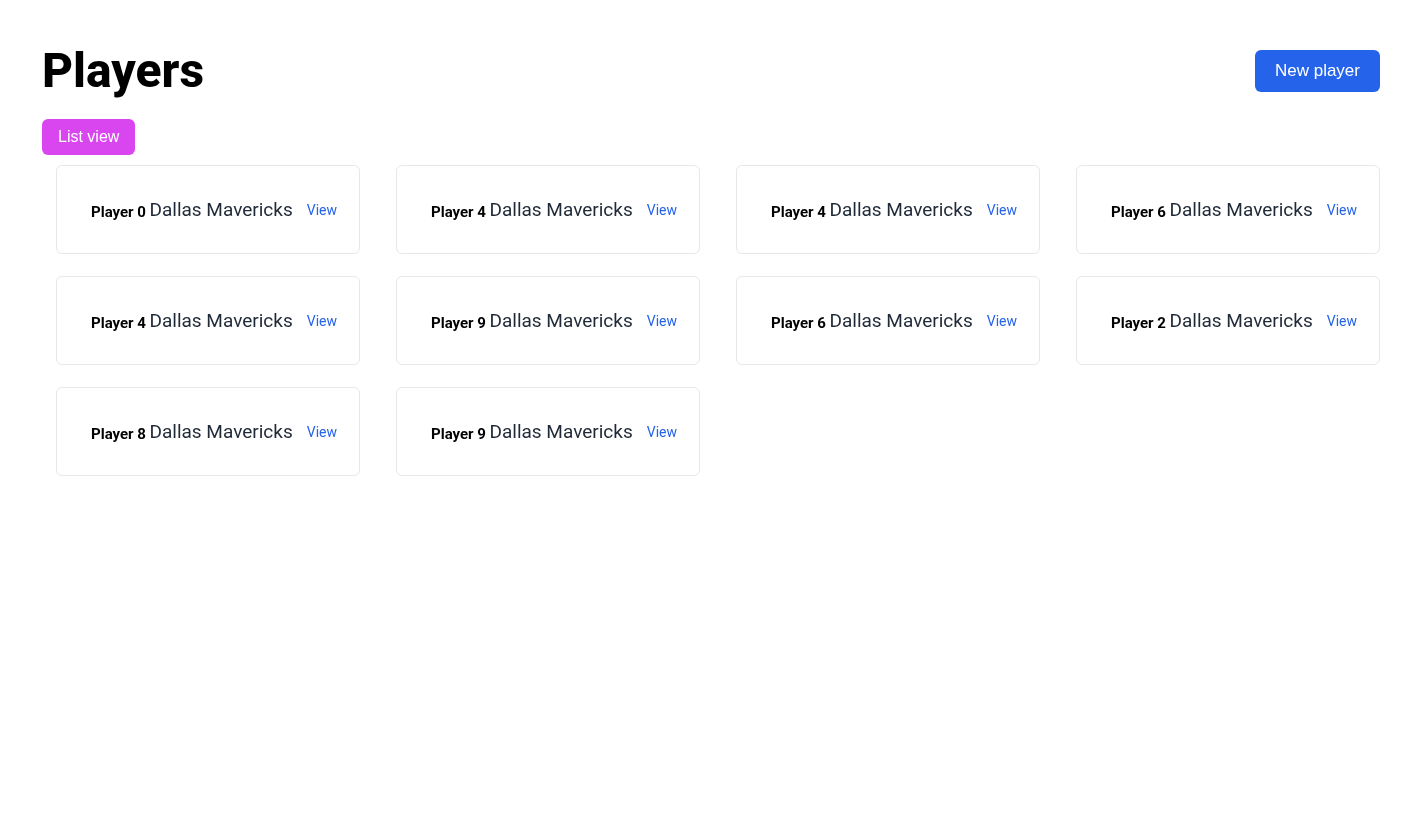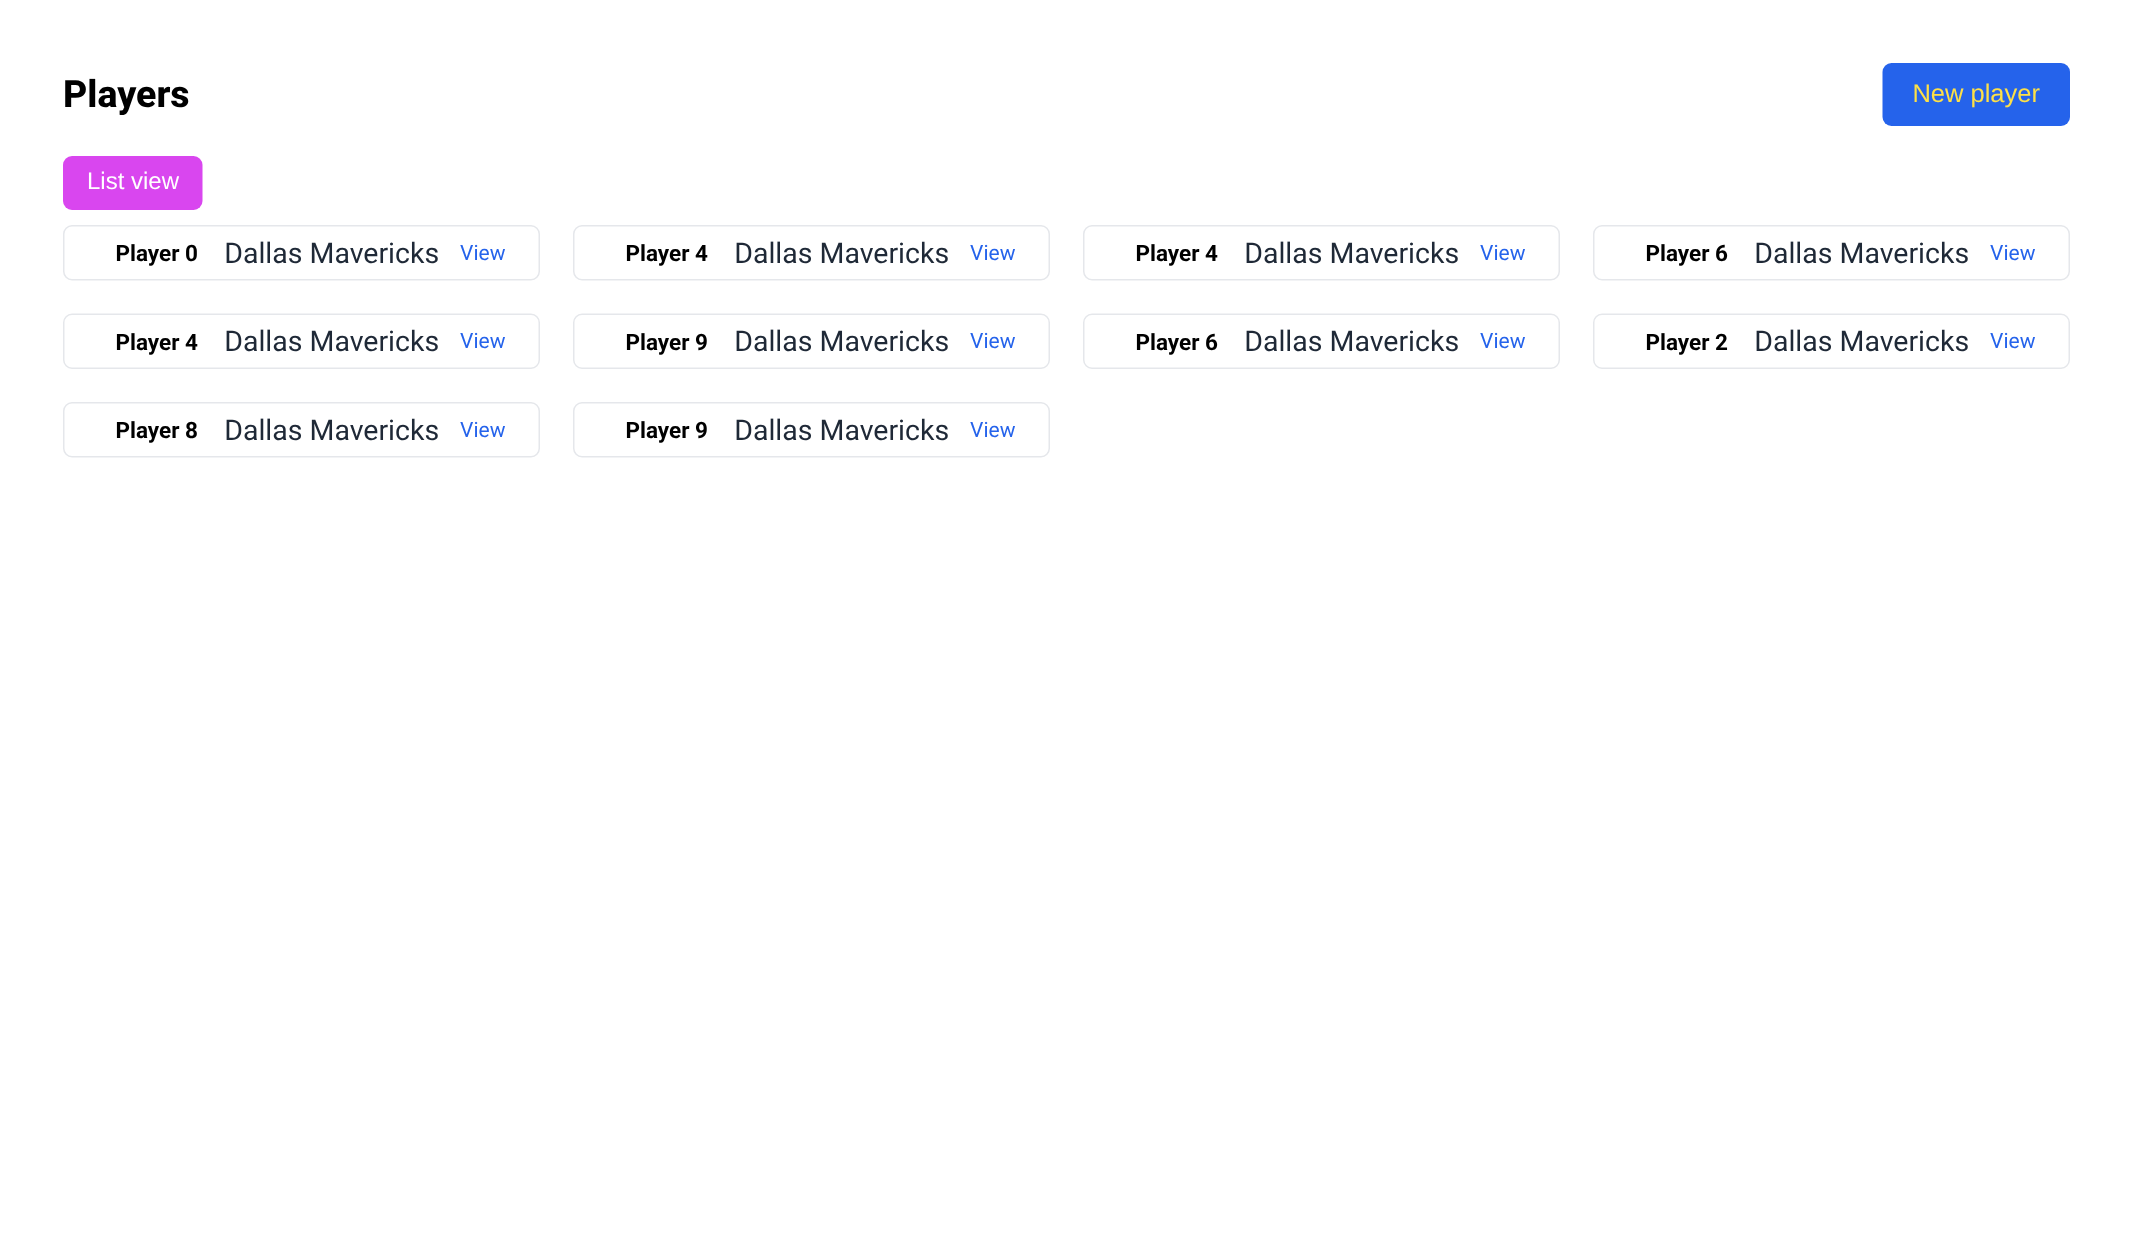--- a/index.html
+++ b/index.html
@@ -13,27 +13,27 @@
       padding: 42px;
       width: 1422px;
     }
     .header {
       display: flex;
       justify-content: space-between;
       align-items: center;
       margin-bottom: 20px;
     }
     .page-title {
-      font-size: 25px;
+      font-size: 48px;
       font-weight: 800;
       color: #000000;
     }
     .btn-primary {
       background: #2563eb;
-      color: #fde047;
+      color: #ffffff;
       border: none;
       padding: 11px 20px;
       border-radius: 6px;
       font-size: 17px;
       font-weight: 500;
       cursor: pointer;
     }
     .btn-secondary {
       background: #d946ef;
       color: #ffffff;
@@ -46,25 +46,26 @@
       margin-bottom: 10px;
     }
     .grid {
       display: grid;
       grid-template-columns: repeat(4, 1fr);
       gap: 22px;
     }
     .card {
       border: 1px solid #e5e7eb;
       border-radius: 6px;
-      padding: 6px 22px;
+      padding: 32px 22px;
       display: flex;
-      align-items: center;
+      align-items: flex-end;
       justify-content: space-between;
       background: #ffffff;
+      margin-left: 14px;
     }
     .player-name {
       font-size: 15px;
       font-weight: 700;
       color: #000000;
       padding-left: 12px;
     }
     .card-right {
       display: flex;
       align-items: center;

